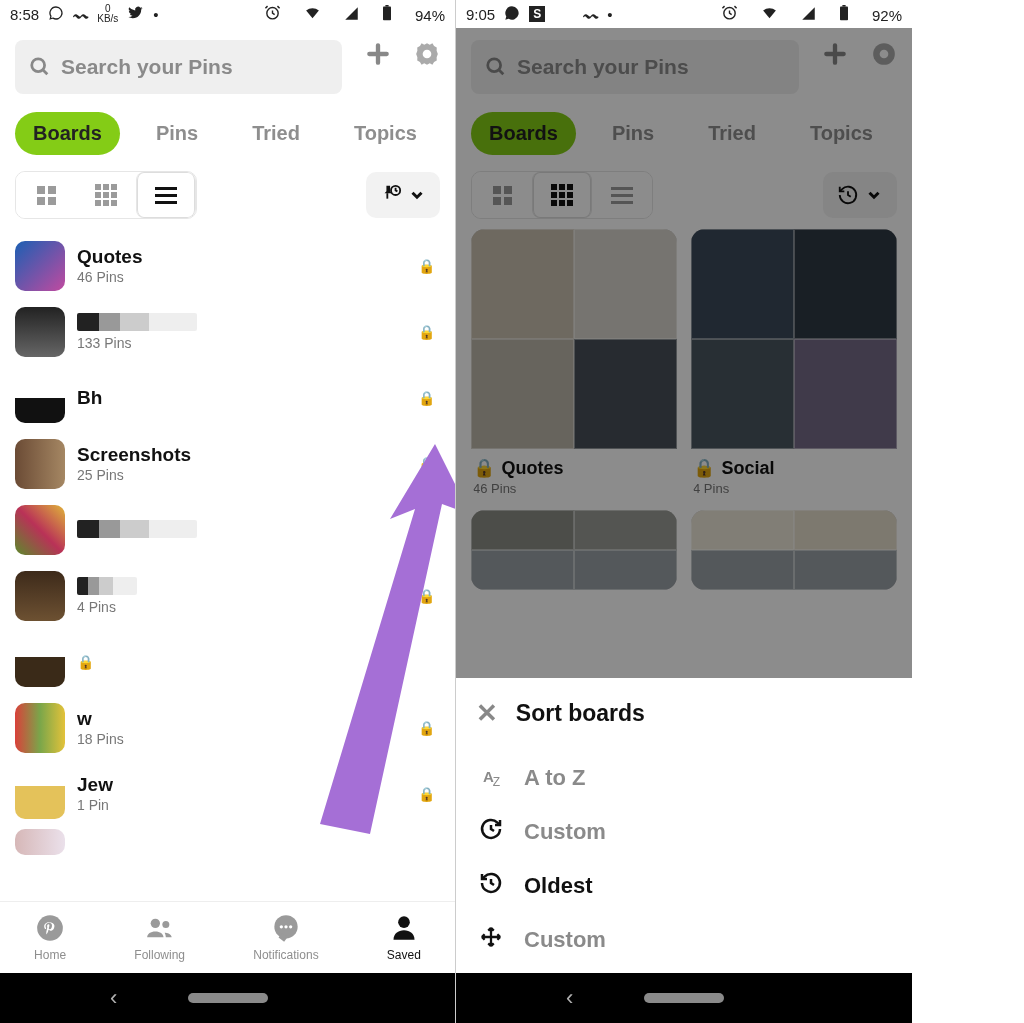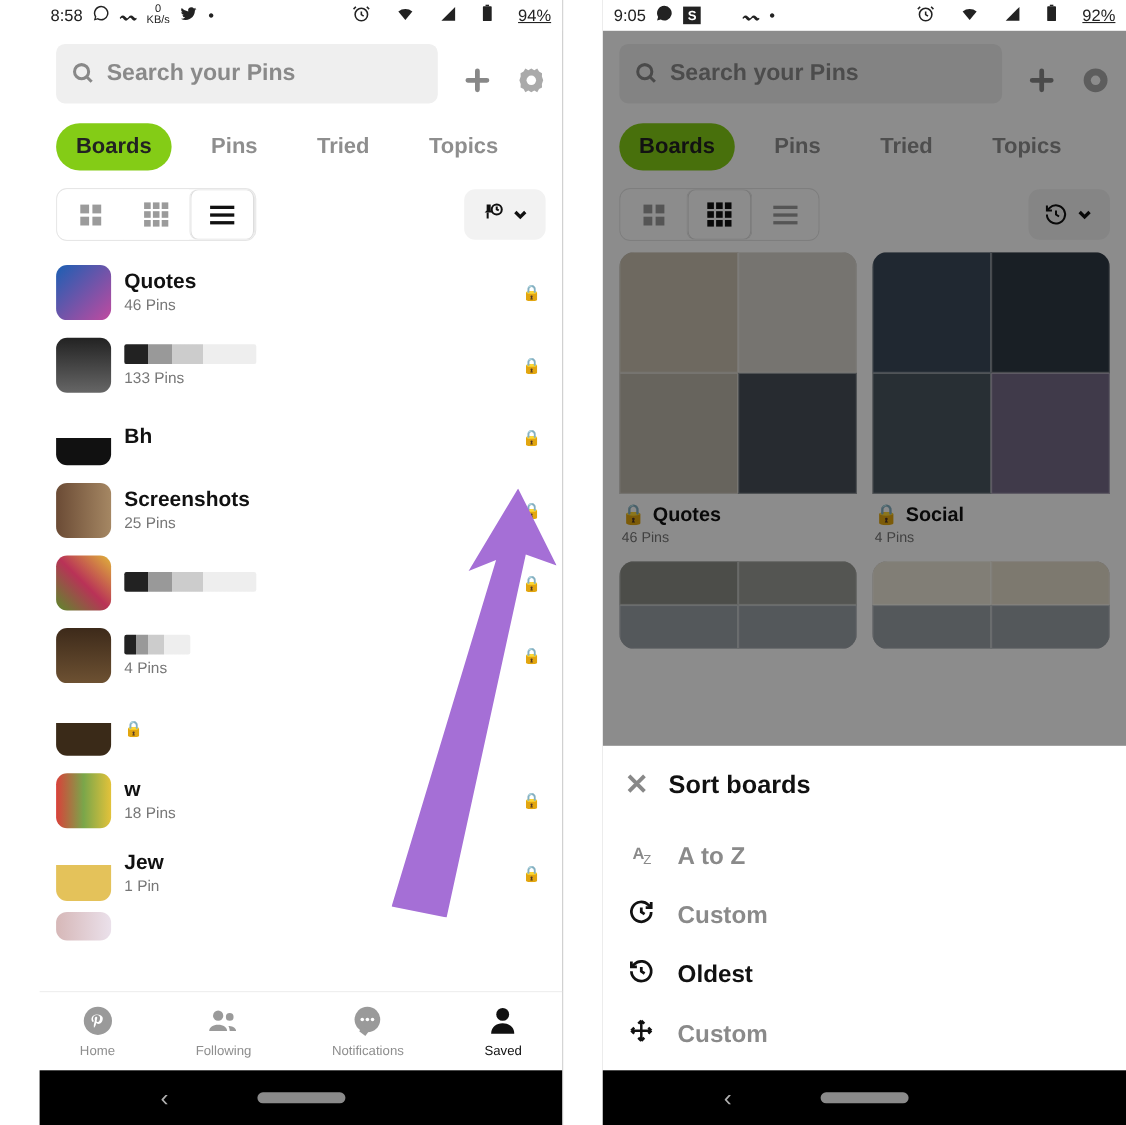--- a/index.html
+++ b/index.html
@@ -1,28 +1,28 @@
 <!DOCTYPE html>
 <html><head>
 <meta charset="utf-8">
 <style>
   * { box-sizing: border-box; margin: 0; padding: 0; font-family: -apple-system, Helvetica, Arial, sans-serif; }
   body { background: #fff; width: 1024px; height: 1023px; overflow: hidden; position: relative; }
   .container { display: flex; width: 1024px; height: 1023px; }
-  .phone { width: 492px; height: 1023px; background: #fff; position: relative; display: flex; flex-direction: column; border-right: 1px solid #ccc; margin-left: 36px; }
+  .phone { width: 456px; height: 1023px; background: #fff; position: relative; display: flex; flex-direction: column; border-right: 1px solid #ccc; }
   .phone:last-child { border-right: none; }
 
   
   .statusbar { height: 28px; display: flex; align-items: center; padding: 0 10px; font-size: 15px; color: #222; background:#fff; }
   .statusbar .left { display:flex; gap:9px; align-items:center; }
-  .statusbar .right { margin-left:auto; display:flex; gap:23px; align-items:center;text-decoration:underline; }
+  .statusbar .right { margin-left:auto; display:flex; gap:23px; align-items:flex-end; }
   .ico { display:inline-block; }
 
   
-  .searchrow { display:flex; align-items:flex-end; padding: 12px 15px 10px 15px; gap: 23px; }
+  .searchrow { display:flex; align-items:flex-start; padding: 12px 15px 10px 15px; gap: 23px; }
   .searchbox { flex:1; background:#efefef; border-radius:8px; height:54px; display:flex; align-items:center; padding:0 14px; color:#8a8a8a; font-size:21px; font-weight:600; gap:10px; }
   .plus-btn, .gear-btn { color:#808080; font-size:30px; }
 
   
   .tabs { display:flex; gap:18px; padding: 8px 15px 12px; align-items:center; }
   .tab { font-size:20px; font-weight:700; color:#8e8e8e; padding:10px 18px; border-radius:22px; }
   .tab.active { background:#84cc16; color:#222; }
 
   
   .viewrow { display:flex; align-items:center; padding: 4px 15px 10px; }

